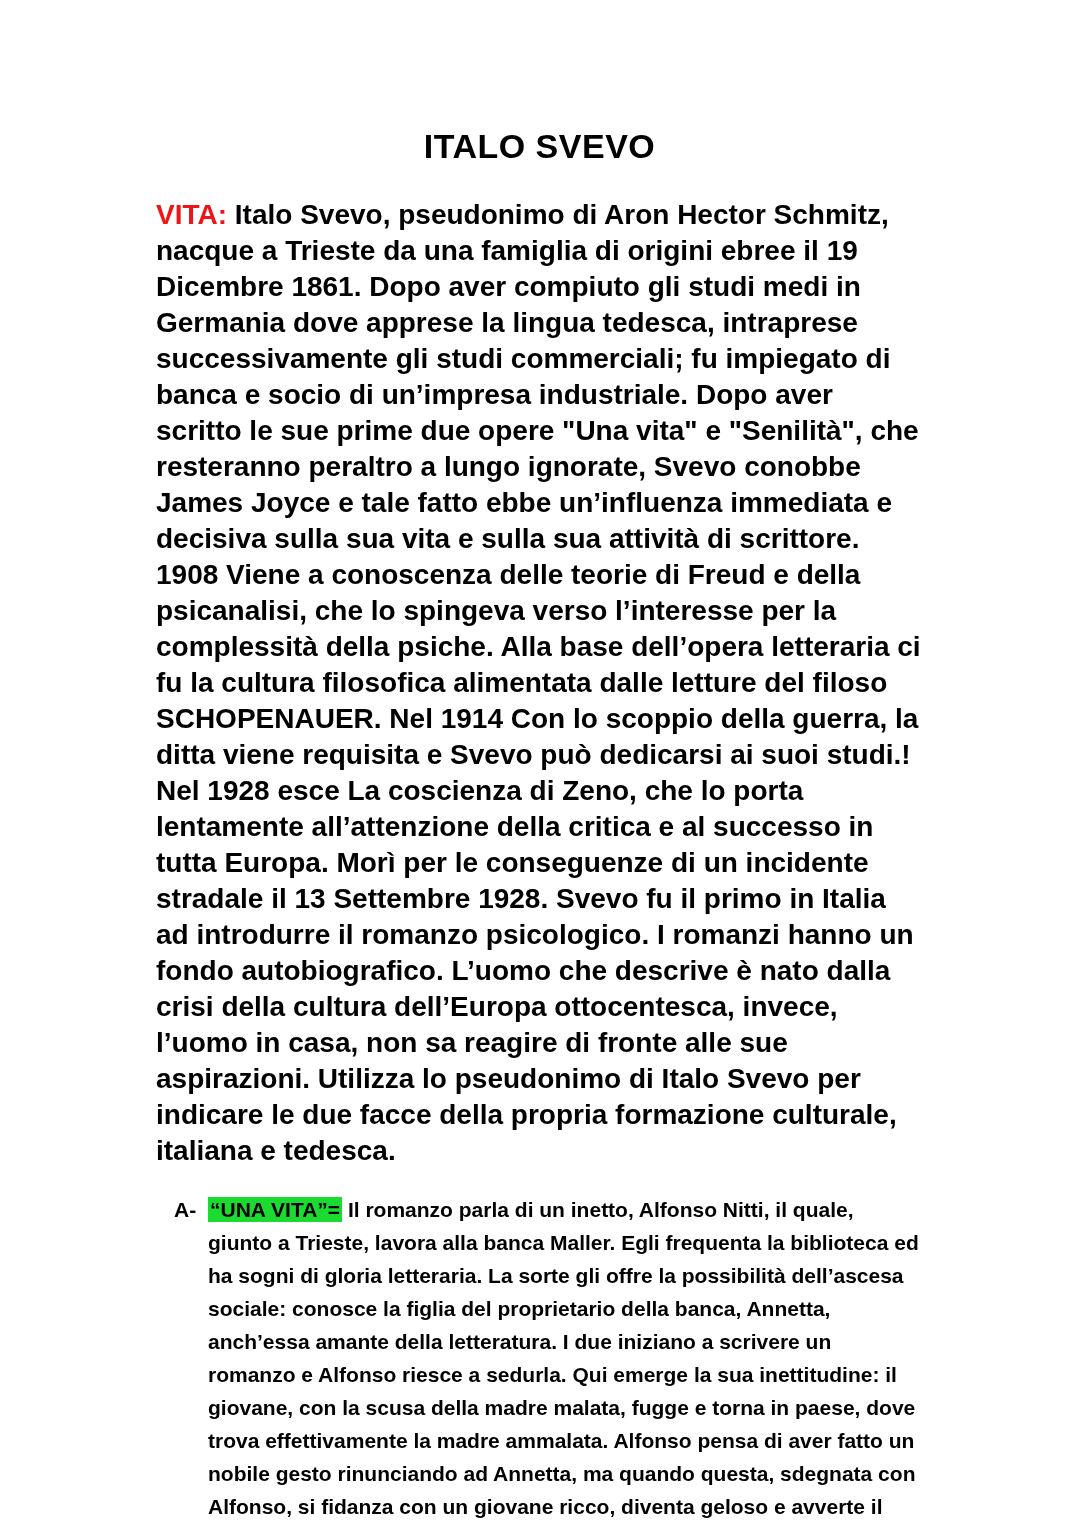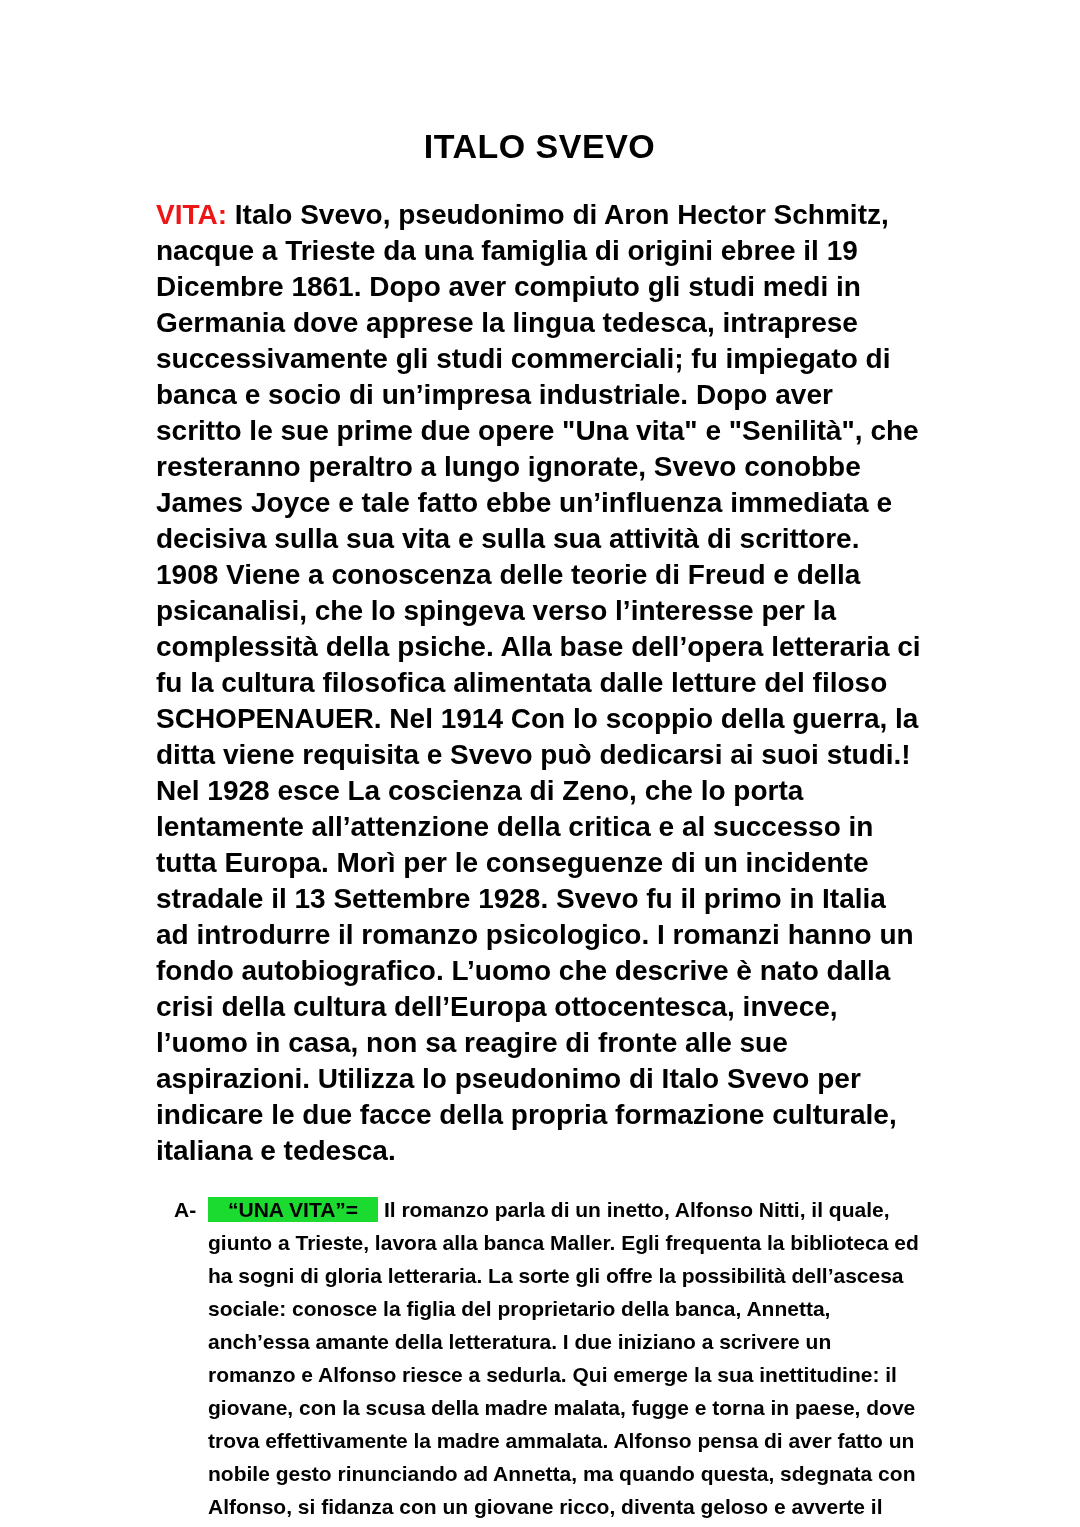--- a/index.html
+++ b/index.html
@@ -54,21 +54,21 @@
   .work-marker {
     flex: 0 0 34px;
     white-space: pre;
   }
   .work-body {
     flex: 1 1 auto;
     white-space: pre-wrap;
   }
   .hl {
     background: var(--highlight-green);
-    padding: 1px 20px;
+    padding: 1px 2px;
   }
 </style>
 </head>
 <body>
 
 <div class="page">
 
   <h1 class="doc-title">ITALO SVEVO</h1>
 
   <p class="para"><span class="label-red">VITA:</span><span> Italo Svevo, pseudonimo di Aron Hector Schmitz, nacque a Trieste da una famiglia di origini ebree il 19 Dicembre 1861. Dopo aver compiuto gli studi medi in Germania dove apprese la lingua tedesca, intraprese successivamente gli studi commerciali; fu impiegato di banca e socio di un’impresa industriale. Dopo aver scritto le sue prime due opere "Una vita" e "Senilità", che resteranno peraltro a lungo ignorate, Svevo conobbe James Joyce e tale fatto ebbe un’influenza immediata e decisiva sulla sua vita e sulla sua attività di scrittore.   1908 Viene a conoscenza delle teorie di Freud e della psicanalisi, che lo spingeva verso l’interesse per la complessità della psiche. Alla base dell’opera letteraria ci fu la cultura filosofica alimentata dalle letture del filoso SCHOPENAUER. Nel 1914 Con lo scoppio della guerra, la ditta viene requisita e Svevo può dedicarsi ai suoi studi.! Nel 1928 esce La coscienza di Zeno, che lo porta lentamente all’attenzione della critica e al successo in tutta Europa. Morì per le conseguenze di un incidente stradale il 13 Settembre 1928. Svevo fu il primo in Italia ad introdurre il romanzo psicologico. I romanzi hanno un fondo autobiografico. L’uomo che descrive è nato dalla crisi della cultura dell’Europa ottocentesca, invece, l’uomo in casa, non sa reagire di fronte alle sue aspirazioni. Utilizza lo pseudonimo di Italo Svevo per indicare le due facce della propria formazione culturale, italiana e tedesca.</span></p>

